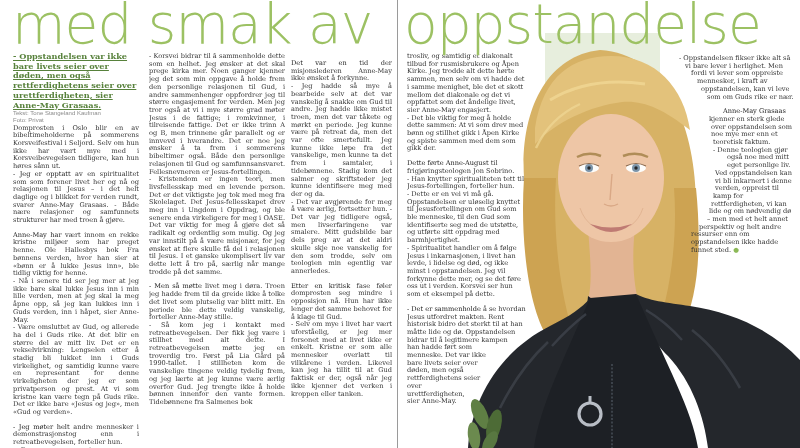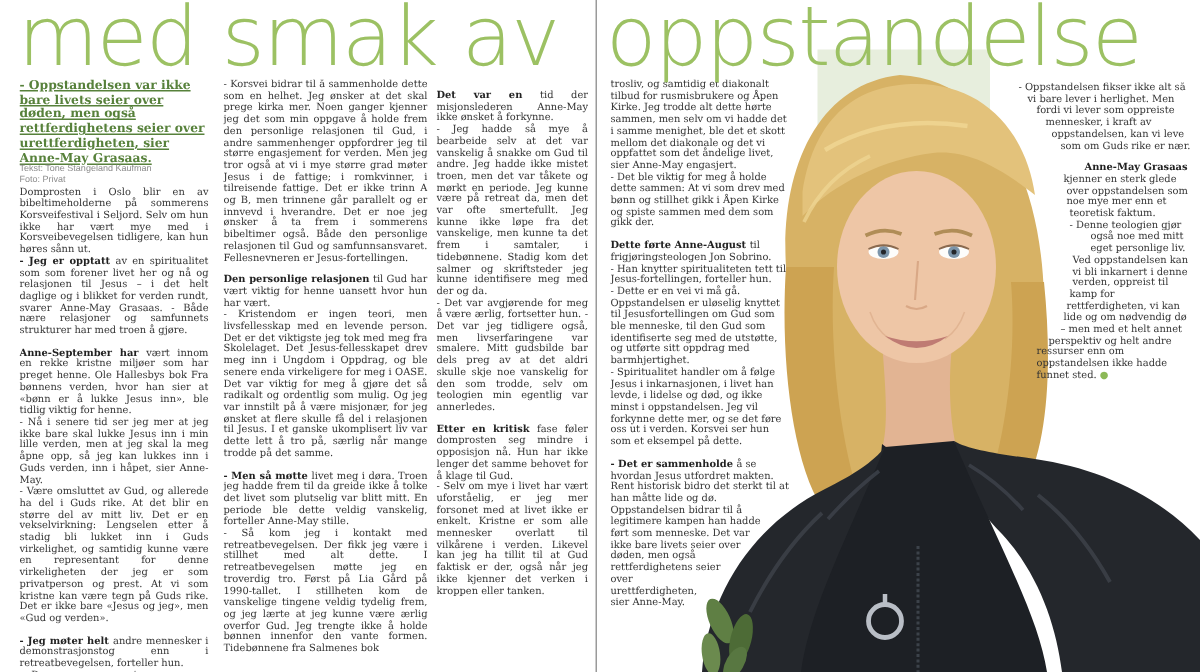--- a/index.html
+++ b/index.html
@@ -19,21 +19,21 @@
   
   .col{position:absolute;top:53px;bottom:0;overflow:hidden;z-index:3;
        font-size:6.6px;line-height:7.7px;text-align:justify;}
   #col1{left:13px;width:126px;top:52px;}
   #col2{left:149px;width:136px;}
   #col3{left:291px;width:101px;}
   #col4{left:407px;width:119px;text-align:left;}
   #col5{left:679px;width:117px;top:55px;bottom:auto;height:280px;text-align:left;}
   .col p{margin:0;}
   .col p.gap{margin-top:7px;}
-  .col strong{font-weight:bold;color:#222;margin-top:41px;}
+  .col strong{font-weight:normal;color:#222;margin-top:41px;}
   
   .intro{font-size:8.2px;line-height:9.7px;font-weight:bold;color:#57813b;text-align:left;margin:0 0 0 0;text-decoration:underline;}
   .credits{font-family:"Liberation Sans",sans-serif;font-size:6px;line-height:7.2px;
            color:#8c8c8c;margin:12px 0 10px 0;text-align:left;}
   
   .fr{float:right;clear:right;height:8px;}
   .fl{float:left;clear:left;height:8px;}
   .fr0{height:278px;width:0;}
   .dot{color:#8cb957;}
 </style>
@@ -108,30 +108,29 @@
         <ellipse cx="50" cy="414" rx="6" ry="12" fill="#587741" transform="rotate(30 50 414)"></ellipse>
       </g>
     </svg>
   </div>
 
   <div class="col" id="col1">
     <p class="intro">- Oppstandelsen var ikke bare livets seier over døden, men også rettferdighetens seier over urettferdigheten, sier Anne-May Grasaas.</p>
     <p class="credits"><span>Tekst: Tone Stangeland Kaufman</span><br><span>Foto: Privat</span></p>
   <p class="">Domprosten i Oslo blir en av bibeltimeholderne på sommerens Korsveifestival i Seljord. Selv om hun ikke har vært mye med i Korsveibevegelsen tidligere, kan hun høres sånn ut.</p>
       <p class=""><strong>- Jeg er opptatt </strong>av en spiritualitet som som forener livet her og nå og relasjonen til Jesus – i det helt daglige og i blikket for verden rundt, svarer Anne-May Grasaas. - Både nære relasjoner og samfunnets strukturer har med troen å gjøre.</p>
-      <p class="gap"><strong>Anne-September har </strong>vært innom en rekke kristne miljøer som har preget henne. Ole Hallesbys bok Fra bønnens verden, hvor han sier at «bønn er å lukke Jesus inn», ble tidlig viktig for henne.</p>
+      <p class="gap"><strong>Anne-May har </strong>vært innom en rekke kristne miljøer som har preget henne. Ole Hallesbys bok Fra bønnens verden, hvor han sier at «bønn er å lukke Jesus inn», ble tidlig viktig for henne.</p>
       <p class="">- Nå i senere tid ser jeg mer at jeg ikke bare skal lukke Jesus inn i min lille verden, men at jeg skal la meg åpne opp, så jeg kan lukkes inn i Guds verden, inn i håpet, sier Anne-May.</p>
       <p class="">- Være omsluttet av Gud, og allerede ha del i Guds rike. At det blir en større del av mitt liv. Det er en vekselvirkning: Lengselen etter å stadig bli lukket inn i Guds virkelighet, og samtidig kunne være en representant for denne virkeligheten der jeg er som privatperson og prest. At vi som kristne kan være tegn på Guds rike. Det er ikke bare «Jesus og jeg», men «Gud og verden».</p>
       <p class="gap"><strong>- Jeg møter helt </strong>andre mennesker i demonstrasjonstog enn i retreatbevegelsen, forteller hun.</p>
       <p class="">- Den unge generasjonen er mer berørt</p>
     </div>
 
   <div class="col" id="col2">
       <p class="">- Korsvei bidrar til å sammenholde dette som en helhet. Jeg ønsker at det skal prege kirka mer. Noen ganger kjenner jeg det som min oppgave å holde frem den personlige relasjonen til Gud, i andre sammenhenger oppfordrer jeg til større engasjement for verden. Men jeg tror også at vi i mye større grad møter Jesus i de fattige; i romkvinner, i tilreisende fattige. Det er ikke trinn A og B, men trinnene går parallelt og er innvevd i hverandre. Det er noe jeg ønsker å ta frem i sommerens bibeltimer også. Både den personlige relasjonen til Gud og samfunnsansvaret. Fellesnevneren er Jesus-fortellingen.</p>
-      <p class="gap"><strong>Den personlige relasjonen </strong>til Gud har vært viktig for henne uansett hvor hun har vært.</p>
       <p class="">- Kristendom er ingen teori, men livsfellesskap med en levende person. Det er det viktigste jeg tok med meg fra Skolelaget. Det Jesus-fellesskapet drev meg inn i Ungdom i Oppdrag, og ble senere enda virkeligere for meg i OASE. Det var viktig for meg å gjøre det så radikalt og ordentlig som mulig. Og jeg var innstilt på å være misjonær, for jeg ønsket at flere skulle få del i relasjonen til Jesus. I et ganske ukomplisert liv var dette lett å tro på, særlig når mange trodde på det samme.</p>
       <p class="gap"><strong>- Men så møtte </strong>livet meg i døra. Troen jeg hadde frem til da greide ikke å tolke det livet som plutselig var blitt mitt. En periode ble dette veldig vanskelig, forteller Anne-May stille.</p>
       <p class="">- Så kom jeg i kontakt med retreatbevegelsen. Der fikk jeg være i stillhet med alt dette. I retreatbevegelsen møtte jeg en troverdig tro. Først på Lia Gård på 1990-tallet. I stillheten kom de vanskelige tingene veldig tydelig frem, og jeg lærte at jeg kunne være ærlig overfor Gud. Jeg trengte ikke å holde bønnen innenfor den vante formen. Tidebønnene fra Salmenes bok</p>
     </div>
 
   <div class="col" id="col3">
       <p class="gap"><strong>Det var en </strong>tid der misjonslederen Anne-May ikke ønsket å forkynne.</p>
       <p class="">- Jeg hadde så mye å bearbeide selv at det var vanskelig å snakke om Gud til andre. Jeg hadde ikke mistet troen, men det var tåkete og mørkt en periode. Jeg kunne være på retreat da, men det var ofte smertefullt. Jeg kunne ikke løpe fra det vanskelige, men kunne ta det frem i samtaler, i tidebønnene. Stadig kom det salmer og skriftsteder jeg kunne identifisere meg med der og da.</p>
       <p class="">- Det var avgjørende for meg å være ærlig, fortsetter hun. - Det var jeg tidligere også, men livserfaringene var smalere. Mitt gudsbilde bar dels preg av at det aldri skulle skje noe vanskelig for den som trodde, selv om teologien min egentlig var annerledes.</p>
       <p class="gap"><strong>Etter en kritisk </strong>fase føler domprosten seg mindre i opposisjon nå. Hun har ikke lenger det samme behovet for å klage til Gud.</p>

